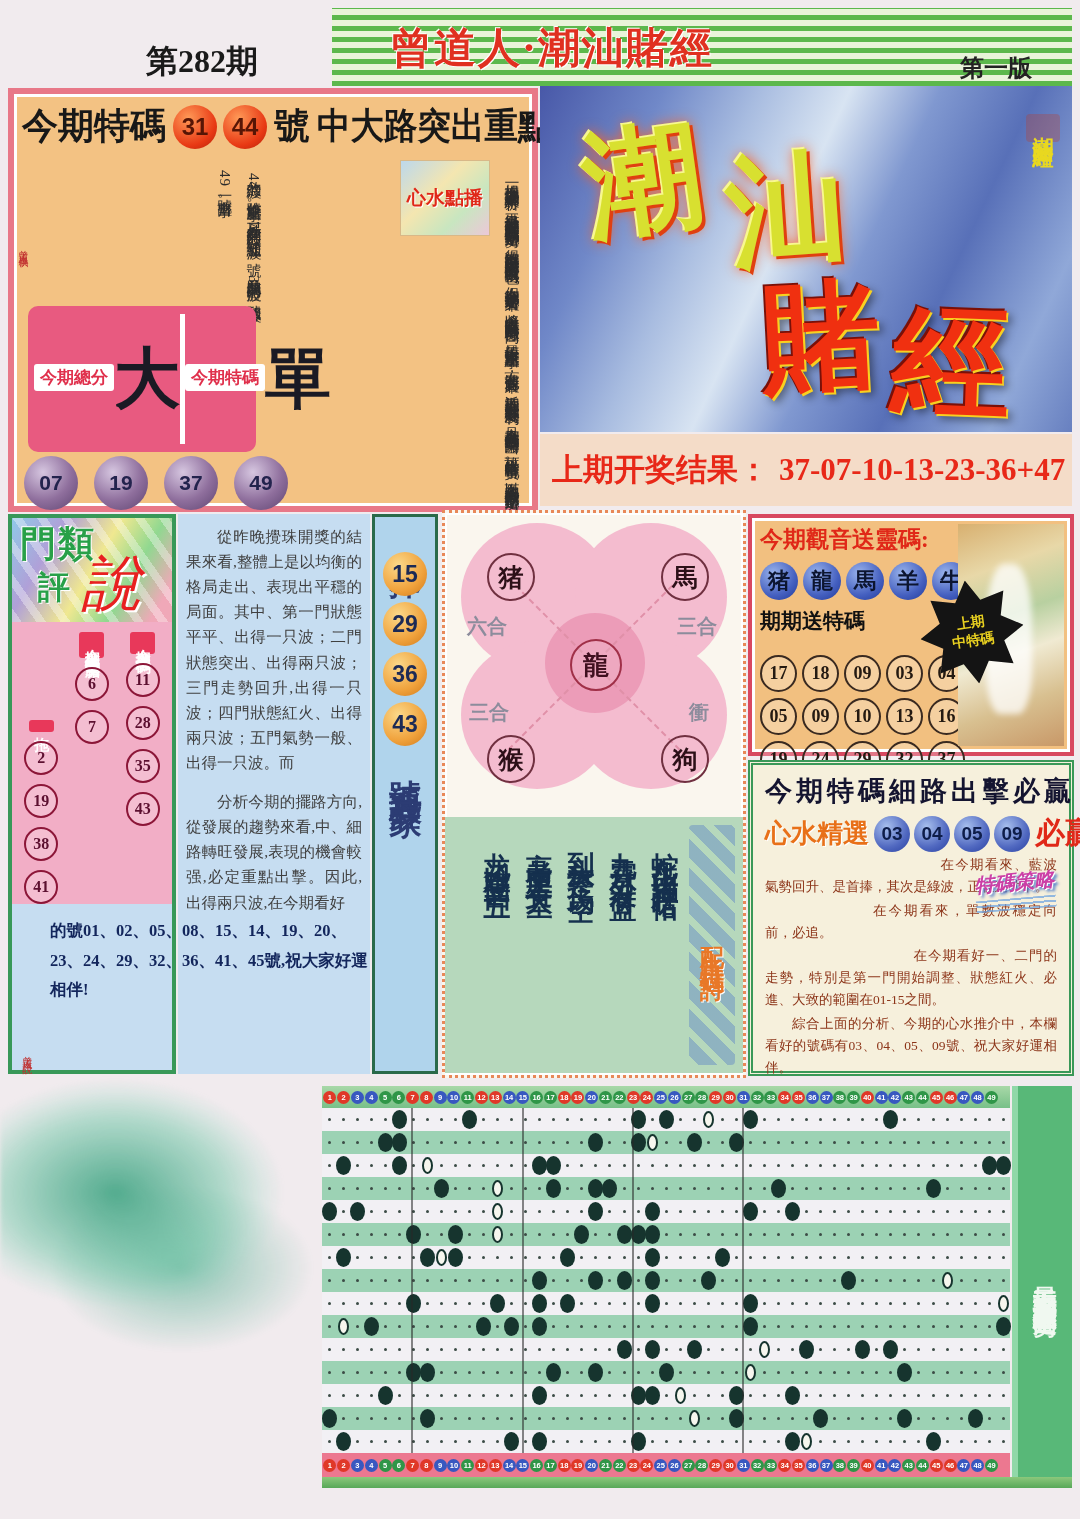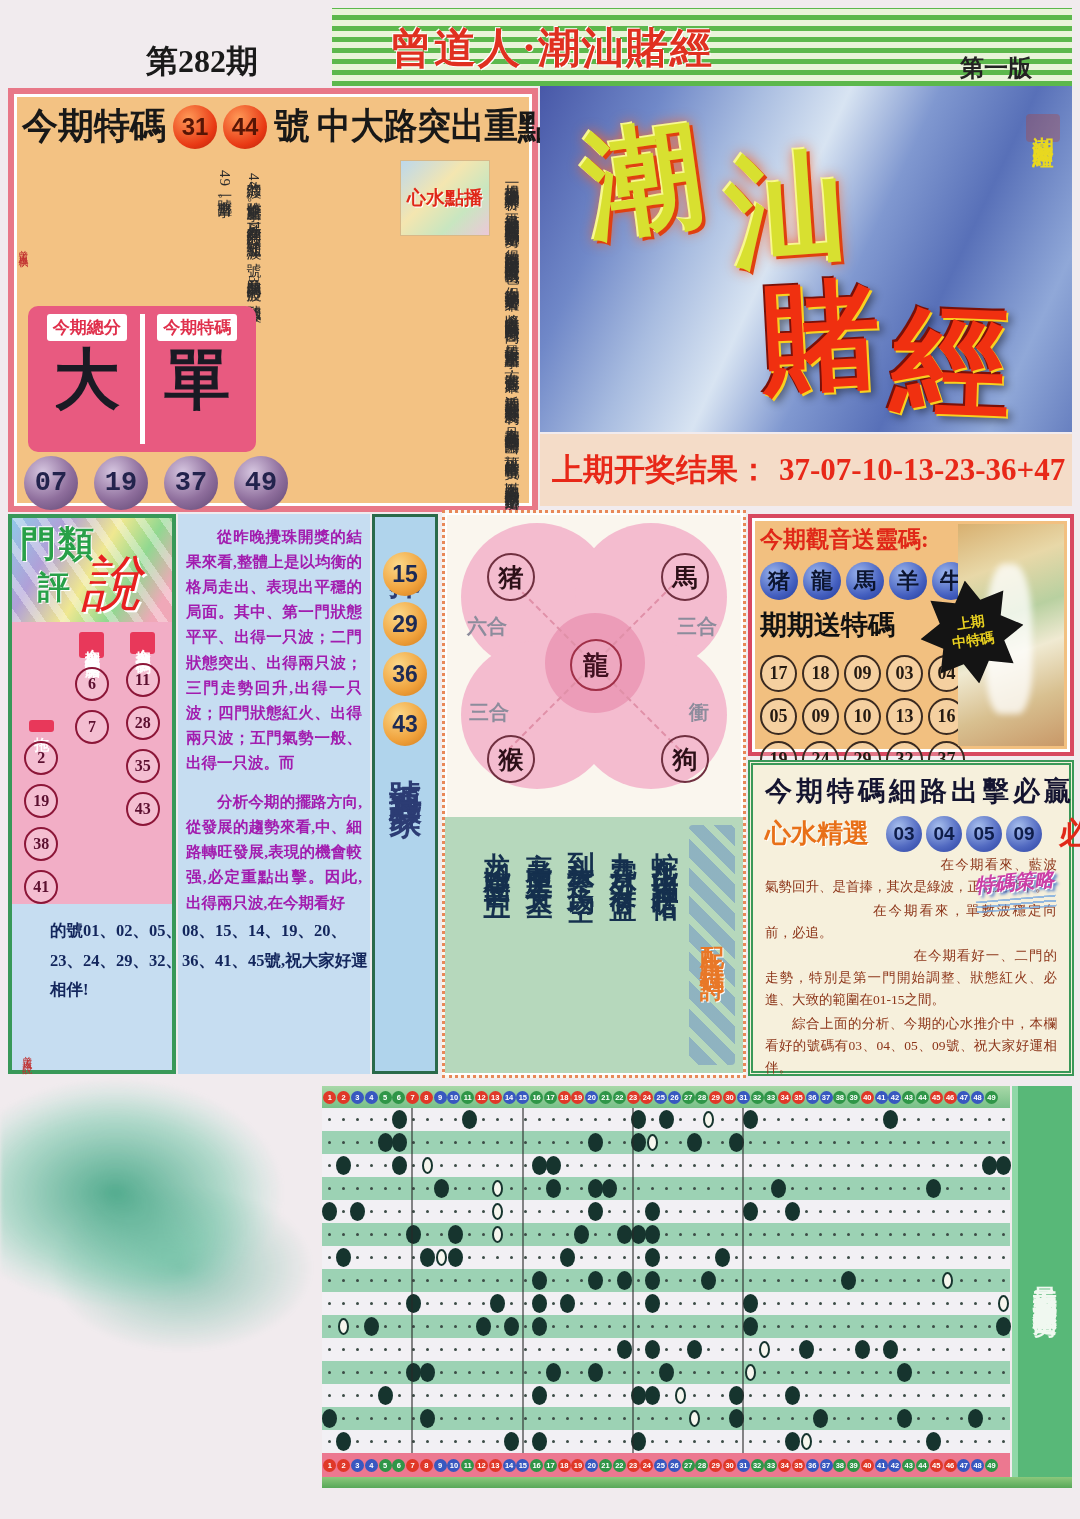--- a/index.html
+++ b/index.html
@@ -1,21 +1,21 @@
 <!DOCTYPE html>
 <html><head>
 <meta charset="utf-8">
 <style>
   html,body{margin:0;padding:0;}
   body{background:#e9e2e6;font-family:"Liberation Serif","DejaVu Serif",serif;}
   #page{position:relative;width:1080px;height:1519px;background:#f1ebee;overflow:hidden;margin:0 auto;}
   .abs{position:absolute;}
   .ball{border-radius:50%;display:inline-flex;align-items:center;justify-content:center;font-weight:bold;font-family:"Liberation Sans","DejaVu Sans",sans-serif;flex:none;}
   .ball-red{width:44px;height:44px;background:radial-gradient(circle at 35% 30%,#ff9a58,#e83914 65%,#b02008);color:#571505;font-size:24px;}
-  .ball-purple{width:54px;height:54px;background:radial-gradient(circle at 35% 30%,#d6c6e0,#8f6f9d 55%,#5d4370);color:#23234d;font-size:27px;font-family:Liberation Mono, monospace;}
+  .ball-purple{width:54px;height:54px;background:radial-gradient(circle at 35% 30%,#d6c6e0,#8f6f9d 55%,#5d4370);color:#23234d;font-size:21px;}
   .ball-orange{width:44px;height:44px;background:radial-gradient(circle at 35% 30%,#fbd98a,#f0a23c 60%,#d07818);color:#1c2a55;font-size:23px;}
   .ball-blue{width:36px;height:36px;background:radial-gradient(circle at 35% 30%,#a8c0ee,#5068c0 60%,#2840a0);color:#0e1d4a;font-size:19px;}
   .ball-zod{width:38px;height:38px;background:radial-gradient(circle at 35% 30%,#9ab4ec,#4560c0 60%,#203898);color:#0c1530;font-size:22px;}
   .circle-num{width:33px;height:33px;border:2.5px solid #3a2a20;border-radius:50%;color:#241a12;font-size:18px;display:inline-flex;align-items:center;justify-content:center;font-weight:bold;background:rgba(255,255,255,.25);flex:none;}
   .cat-circle{width:30px;height:30px;border:2px solid #8c1638;border-radius:50%;color:#5c1030;font-weight:bold;font-size:16px;display:flex;align-items:center;justify-content:center;background:rgba(255,255,255,.2);flex:none;}
 
   
   #issue{left:146px;top:40px;font-size:32px;font-weight:bold;color:#1a1a1a;}
   #band{left:332px;top:8px;width:740px;height:78px;background:repeating-linear-gradient(0deg,#5cb84c 0 5px,#e9f4d9 5px 11px);}
   #masthead{position:absolute;left:58px;top:12px;font-size:42px;font-weight:bold;color:#e03020;letter-spacing:2px;text-shadow:1px 1px 0 #fff,-1px -1px 0 #fff;}
@@ -24,21 +24,21 @@
   
   #attack{left:8px;top:88px;width:530px;height:424px;background:#f3c283;border:6px solid #e87888;box-shadow:inset 0 0 0 3px #fff;box-sizing:border-box;}
   #attack-title{position:absolute;left:8px;top:8px;width:505px;display:flex;align-items:center;gap:7px;}
   .atk-t{font-size:36px;font-weight:bold;color:#181818;white-space:nowrap;}
   .atk-t2{transform:scaleX(.93);transform-origin:left;}
   #tl-vert-right{position:absolute;right:6px;top:78px;height:330px;width:300px;writing-mode:vertical-rl;font-size:15px;color:#2c2c2c;line-height:1.95;letter-spacing:1px;}
   #tl-vert-left{position:absolute;left:16px;top:76px;width:238px;height:132px;writing-mode:vertical-rl;font-size:15px;color:#2c2c2c;line-height:1.95;letter-spacing:1px;}
   #badge{position:absolute;right:42px;top:66px;width:88px;height:74px;background:linear-gradient(135deg,#bcd8ec,#f4e6b0 40%,#c8e6c0 70%,#ecc8d8);display:flex;align-items:center;justify-content:center;font-size:19px;font-weight:bold;color:#e02818;text-shadow:1px 1px 0 #fff;border:1px solid #d8b888;}
   #supplier{position:absolute;left:2px;top:148px;writing-mode:vertical-rl;font-size:10px;color:#c03030;letter-spacing:2px;}
   #score{position:absolute;left:14px;top:212px;width:228px;height:146px;background:#e85a80;border-radius:10px;display:flex;padding:8px 6px;box-sizing:border-box;}
-  .score-half{flex:1;display:flex;flex-direction:column;align-items:center;}
+  .score-half{flex:1;display:flex;flex-direction:row;align-items:center;}
   .score-half+.score-half{border-left:5px solid #fff;}
   .score-label{background:#fff;color:#e0304c;font-size:17px;font-weight:bold;padding:2px 6px;border-radius:3px;margin-bottom:4px;white-space:nowrap;}
   .score-val{font-size:66px;font-weight:bold;color:#1a1a24;line-height:1.05;}
   #tl-balls{position:absolute;left:10px;top:362px;display:flex;gap:16px;}
 
   
   #art{left:540px;top:86px;width:532px;height:346px;background:linear-gradient(115deg,#4858a8 0%,#7088c8 18%,#a8bce0 32%,#d8e4f2 45%,#8098d0 58%,#5870b8 72%,#90a8d8 88%,#6880c0 100%);overflow:hidden;}
   .art-ch{position:absolute;font-size:118px;font-weight:bold;font-family:"Liberation Sans","DejaVu Sans",sans-serif;}
   .art-y{color:#d8e030;text-shadow:3px 3px 0 #e04010,-2px -2px 0 #f8f890,0 0 14px #ff6020;}
   .art-r{color:#f03010;text-shadow:2px 2px 0 #f8d020,-2px -2px 0 #7a1008,5px 5px 9px rgba(0,0,0,.45);}
@@ -60,21 +60,21 @@
   .cat-col{display:flex;flex-direction:column;align-items:center;gap:9px;}
   .cat-strip{writing-mode:vertical-rl;background:#e8385a;color:#fff;font-size:15px;font-weight:bold;padding:5px 3px;border-radius:3px;letter-spacing:2px;}
   .cat-col-0{margin-top:92px;}
   .cat-col-1{margin-top:4px;}
   .cat-col-1 .cat-circle:first-of-type{margin-top:52px;}
   .cat-col-2{margin-top:4px;}
   #cat-sign{position:absolute;left:8px;bottom:12px;writing-mode:vertical-rl;font-size:10px;color:#c03030;letter-spacing:2px;}
 
   
   #panel{left:178px;top:514px;width:192px;height:560px;background:#c6ddf1;padding:10px 8px;box-sizing:border-box;}
-  #panel p{margin:0 0 14px 0;font-size:15.5px;font-weight:bold;color:#a21caf;line-height:1.62;text-indent:2em;text-align:justify;}
+  #panel p{margin:0 0 14px 0;font-size:15.5px;font-weight:normal;color:#404040;line-height:1.62;text-indent:2em;text-align:justify;}
   #overlay-text{left:50px;top:916px;width:320px;z-index:6;font-size:16.5px;font-weight:bold;color:#13265c;line-height:1.8;}
 
   
   #banner{left:372px;top:514px;width:66px;height:560px;background:#b0d4ec;border:3px solid #2a6a4a;box-sizing:border-box;display:flex;flex-direction:column;align-items:center;padding-top:10px;gap:7px;}
   .v-chars{writing-mode:vertical-rl;font-size:33px;font-weight:bold;color:#2c3c74;letter-spacing:6px;line-height:1;}
   #banner-balls{display:flex;flex-direction:column;gap:6px;}
 
   
   #centerbox{left:442px;top:510px;width:304px;height:568px;border:3px dotted #e88858;box-sizing:border-box;background:#faf6ee;box-shadow:0 0 0 2px #fff inset;}
   #flower{position:relative;width:100%;height:304px;}
@@ -87,31 +87,31 @@
   #poem{position:relative;width:100%;height:256px;background:#b6d8bc;display:flex;box-sizing:border-box;padding:8px;}
   #poem-lines{flex:1;writing-mode:vertical-rl;font-size:27px;font-weight:bold;color:#15304e;padding-top:6px;}
   #poem-lines div{letter-spacing:7px;margin:0 6px;}
   #poem-title{width:46px;writing-mode:vertical-rl;font-size:24px;font-weight:bold;color:#e87828;text-shadow:1px 1px 0 #fff;letter-spacing:6px;background:repeating-linear-gradient(45deg,transparent 0 7px,rgba(70,110,200,.35) 7px 20px);display:flex;align-items:center;justify-content:center;border-radius:4px;}
 
   
   #gybox{left:748px;top:514px;width:326px;height:242px;border:4px solid #d84860;box-shadow:inset 0 0 0 3px #fff;box-sizing:border-box;background:#f2c080;}
   #gy-content{position:absolute;left:8px;top:6px;width:205px;}
   #gy-title{font-size:23px;font-weight:bold;color:#e02818;white-space:nowrap;}
   #gy-zodiac{display:flex;gap:5px;margin:7px 0;}
-  #gy-sub{font-size:27px;font-weight:bold;color:#111;margin:2px 0 12px;}
+  #gy-sub{font-size:21px;font-weight:bold;color:#111;margin:2px 0 20px;}
   .gy-row{display:flex;gap:5px;margin-bottom:6px;}
   #gy-img{position:absolute;right:6px;top:6px;bottom:6px;width:106px;background:linear-gradient(160deg,#d8b070 0%,#e8d8a8 22%,#b8d0a0 42%,#f0ead2 58%,#d8c090 78%,#c89868 100%);overflow:visible;}
   #gy-img:before{content:"";position:absolute;left:28px;top:40px;width:46px;height:150px;background:rgba(255,255,255,.75);border-radius:40% 40% 30% 30%;filter:blur(3px);}
   #gy-star{position:absolute;left:-38px;top:56px;width:104px;height:104px;background:#141414;clip-path:polygon(100% 50%,79.6% 62.2%,85.4% 85.4%,62.2% 79.6%,50% 100%,37.8% 79.6%,14.6% 85.4%,20.4% 62.2%,0% 50%,20.4% 37.8%,14.6% 14.6%,37.8% 20.4%,50% 0%,62.2% 20.4%,85.4% 14.6%,79.6% 37.8%);display:flex;flex-direction:column;align-items:center;justify-content:center;transform:rotate(-8deg);}
   #gy-star span{color:#e8d020;font-size:14px;font-weight:bold;line-height:1.3;}
 
   
   #winbox{left:748px;top:760px;width:326px;height:316px;border:5px double #3a9858;box-sizing:border-box;background:#f6f0dc;padding:8px 12px;position:absolute;}
   #win-heading{font-size:27px;font-weight:bold;color:#141430;letter-spacing:4px;white-space:nowrap;}
-  #win-pick{display:flex;align-items:center;gap:17px;margin-top:4px;}
+  #win-pick{display:flex;align-items:center;gap:5px;margin-top:4px;}
   #win-pick-label{font-size:26px;font-weight:bold;color:#e87018;text-shadow:1px 1px 0 #fff;white-space:nowrap;}
   #win-pick-suffix{font-size:30px;font-weight:bold;color:#e02818;white-space:nowrap;}
   #win-logo{position:absolute;right:14px;top:104px;transform:rotate(-5deg);font-size:20px;font-weight:bold;font-style:italic;color:#cc3fa6;text-shadow:1px 1px 0 #fff,3px 3px 3px #4878c8;}
   #win-logo:after{content:"";display:block;height:12px;margin-top:2px;background:repeating-linear-gradient(0deg,#68a0e0 0 2px,transparent 2px 5px);opacity:.7;}
   #win-paras{}
   .win-p{margin:0 0 2px 0;font-size:13.5px;color:#8c3418;line-height:1.62;text-align:justify;}
   .ind0{text-indent:13em;} .ind1{text-indent:8em;} .ind2{text-indent:11em;} .ind3{text-indent:2em;}
 
   
   #blob{left:0;top:1058px;width:330px;height:300px;background:radial-gradient(ellipse 60% 45% at 35% 45%,rgba(30,150,110,.75),rgba(80,190,150,.4) 55%,rgba(120,210,180,.15) 75%,transparent 85%),radial-gradient(ellipse 50% 35% at 55% 70%,rgba(40,160,120,.5),transparent 80%);filter:blur(2px);}

